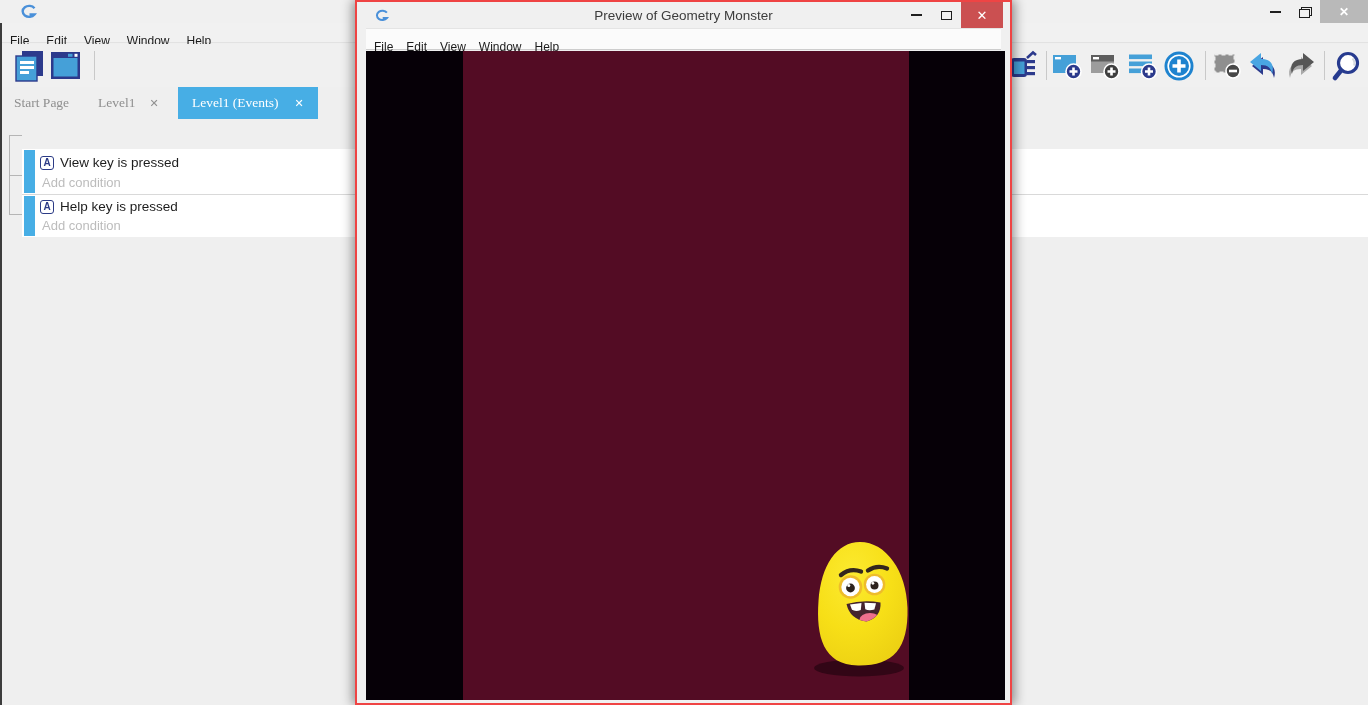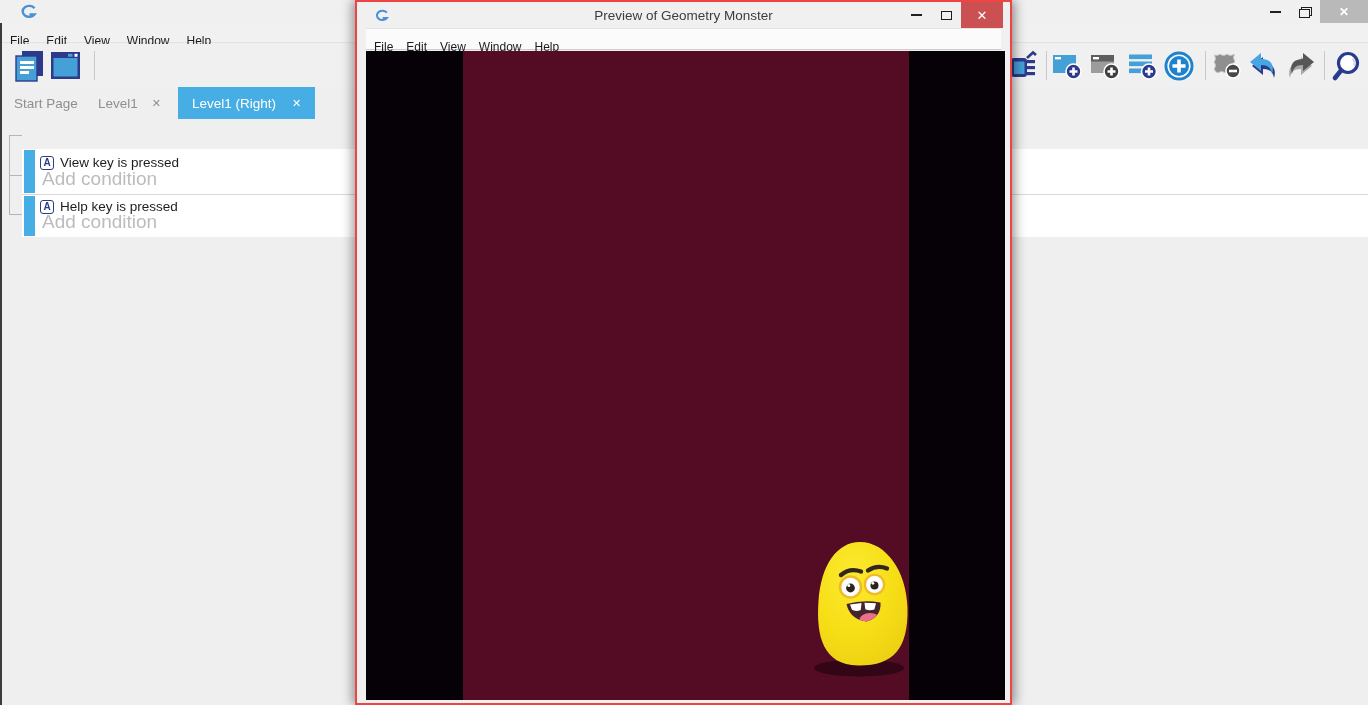--- a/index.html
+++ b/index.html
@@ -21,39 +21,39 @@
     display:flex; align-items:center; gap:17px; padding-left:8px; font-size:12px; color:#1b1b1b;
     border-bottom:1px solid #e2e2e2; }
   .menu-item { cursor:default;margin-top:16px; }
 
   .left-edge { position:absolute; left:0; top:23px; width:2px; bottom:0; background:#3c3c3c; z-index:3; }
 
   .mw-toolbar { position:absolute; top:44px; left:2px; right:0; height:43px; background:#f0f0f0; }
   .tbtn { position:absolute; top:5px; width:34px; height:34px; display:flex; align-items:center; justify-content:center; }
   .tsep { position:absolute; top:7px; width:1px; height:29px; background:#c9c9c9; }
 
-  .mw-tabbar { position:absolute; top:87px; left:2px; right:0; height:32px; background:#efefef; font-size:13.5px; }
+  .mw-tabbar { position:absolute; top:87px; left:2px; right:0; height:32px; background:#efefef; font-size:13.5px;font-family:Liberation Serif, serif; }
   .tab { position:absolute; top:0; height:32px; display:flex; align-items:center; color:#8f8f8f; cursor:default; }
   .tab-close { margin-left:14px; font-size:11px; color:#8f8f8f; }
   .tab-active { background:var(--accent,#47aee5); color:#fff; padding:0 14px; }
   .tab-active .tab-close { color:#fff; margin-left:16px; }
 
   
   .events-panel { position:absolute; top:119px; left:2px; right:0; bottom:0; background:#efefef; }
   .tree-line { position:absolute; background:#b5b5b5; }
   .row-group { position:absolute; left:20px; right:0; top:0; height:30px; background:var(--group-yellow,#fbe26b);
      display:flex; align-items:center; }
   .event-block { position:absolute; left:20px; right:0; background:#ffffff; }
   .blue-bar { position:absolute; left:2px; top:1px; bottom:1px; width:11px; background:var(--accent,#47aee5); }
   .group-label { margin-left:20px; font-size:13.5px; color:#2b2b2b; }
   .cond-line { position:absolute; left:18px; top:6px; display:flex; align-items:center; gap:6px;
      font-size:13.5px; color:#1d1d1d; }
   .key-badge { display:inline-flex; align-items:center; justify-content:center; width:14px; height:14px;
      border:1.6px solid #2c3b86; border-radius:3px; color:#2c3b86; font-size:10px; font-weight:bold; background:#fff; }
-  .add-cond { position:absolute; left:20px; bottom:4px; font-size:19px; color:#bcbcbc; cursor:pointer; }
+  .add-cond { position:absolute; left:20px; bottom:4px; font-size:13px; color:#bcbcbc; cursor:pointer; }
   .event-sep { position:absolute; left:20px; right:0; height:1px; background:#d9d9d9; }
 
   
   .preview-window { position:absolute; left:355px; top:0; width:657px; height:705px; z-index:10;
      background:#f0f0f0; border:2px solid #ef4444; padding:0 8px;
      box-shadow:4px 0 10px rgba(0,0,0,.32), -4px 0 10px rgba(0,0,0,.28); }
   .p-titlebar { position:relative; height:26px; }
   .p-logo { position:absolute; left:8px; top:6px; }
   .p-title { position:absolute; left:0; right:0; top:0; height:26px; line-height:27px; text-align:center;
      font-size:13.5px; color:#3c3c3c; }
@@ -200,21 +200,21 @@
 
   <div class="mw-tabbar">
     <div class="tab" style="left:12px">
       <span>Start Page</span>
     </div>
     <div class="tab" style="left:96px">
       <span>Level1</span>
       <span class="tab-close">✕</span>
     </div>
     <div class="tab tab-active" style="left:176px">
-      <span>Level1 (Right)</span>
+      <span>Level1 (Events)</span>
       <span class="tab-close">✕</span>
     </div>
   </div>
 
   <div class="events-panel">
     <div class="tree-line" style="left:7px; top:16px; width:1px; height:80px"></div>
     <div class="tree-line" style="left:7px; top:16px; width:13px; height:1px"></div>
     <div class="tree-line" style="left:7px; top:56px; width:13px; height:1px"></div>
     <div class="tree-line" style="left:7px; top:95px; width:13px; height:1px"></div>
 

